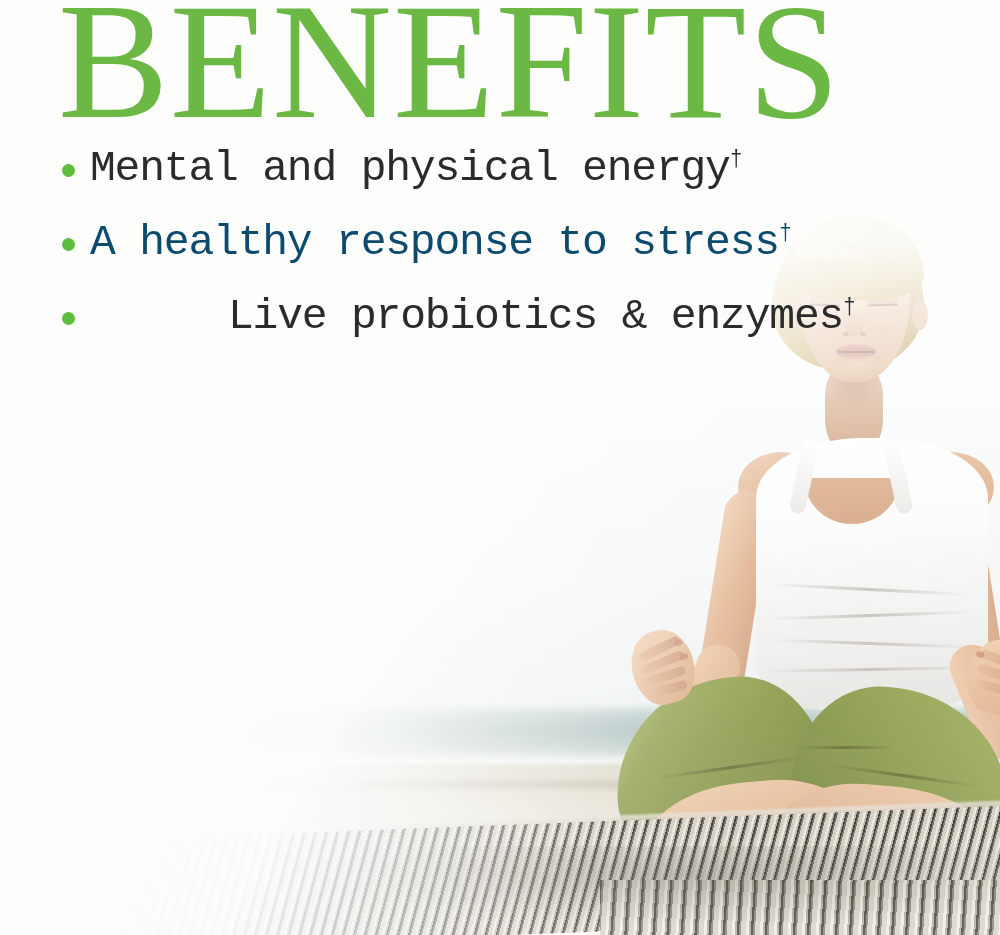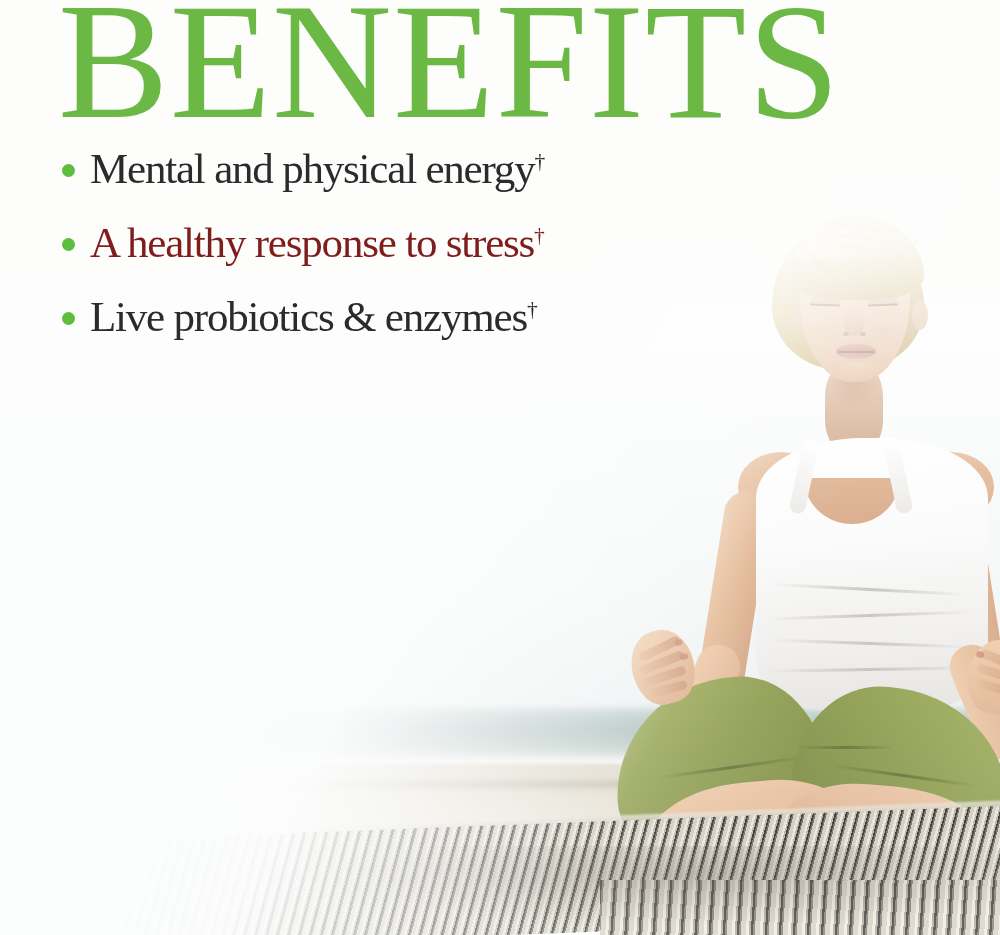--- a/index.html
+++ b/index.html
@@ -290,28 +290,28 @@
   }
 
   .bullets{
     position:absolute;left:56px;top:146px;width:800px;
     list-style:none;margin:0;padding:0;
   }
   .bullet{
     position:relative;
     padding-left:34px;
     margin:0 0 28px 0;
-    font-family:Liberation Serif, serif;
+    font-family:Liberation Mono, monospace;
     font-size:43px;
     line-height:1.07;
     font-weight:400;
     letter-spacing:-1.2px;
     white-space:nowrap;
   }
-  .bullet:last-child{margin-bottom:0;}
+  .bullet:last-child{margin-bottom:0;text-align:right;}
   .dot{
     position:absolute;left:6px;top:18px;
     width:13px;height:13px;border-radius:50%;
     display:block;
   }
   .bullet .txt{display:inline;}
   .bullet sup{
     font-size:.5em;
     vertical-align:super;
     letter-spacing:0;
@@ -435,21 +435,21 @@
 
     <div class="title" style="color: rgb(107, 185, 68);">BENEFITS</div>
 
     <ul class="bullets">
 
       <li class="bullet" style="color: rgb(43, 43, 43);">
         <span class="dot" style="background: rgb(93, 189, 60);"></span><span class="txt">Mental and physical energy</span><sup>†</sup>
       </li>
 
 
-      <li class="bullet" style="color: #7f1d1d;">
+      <li class="bullet" style="color: #0c4a6e;">
         <span class="dot" style="background: rgb(93, 189, 60);"></span><span class="txt">A healthy response to stress</span><sup>†</sup>
       </li>
 
       <li class="bullet" style="color: rgb(43, 43, 43);">
         <span class="dot" style="background: rgb(93, 189, 60);"></span><span class="txt">Live probiotics &amp; enzymes</span><sup>†</sup>
       </li>
 
     </ul>
   </div>
 

